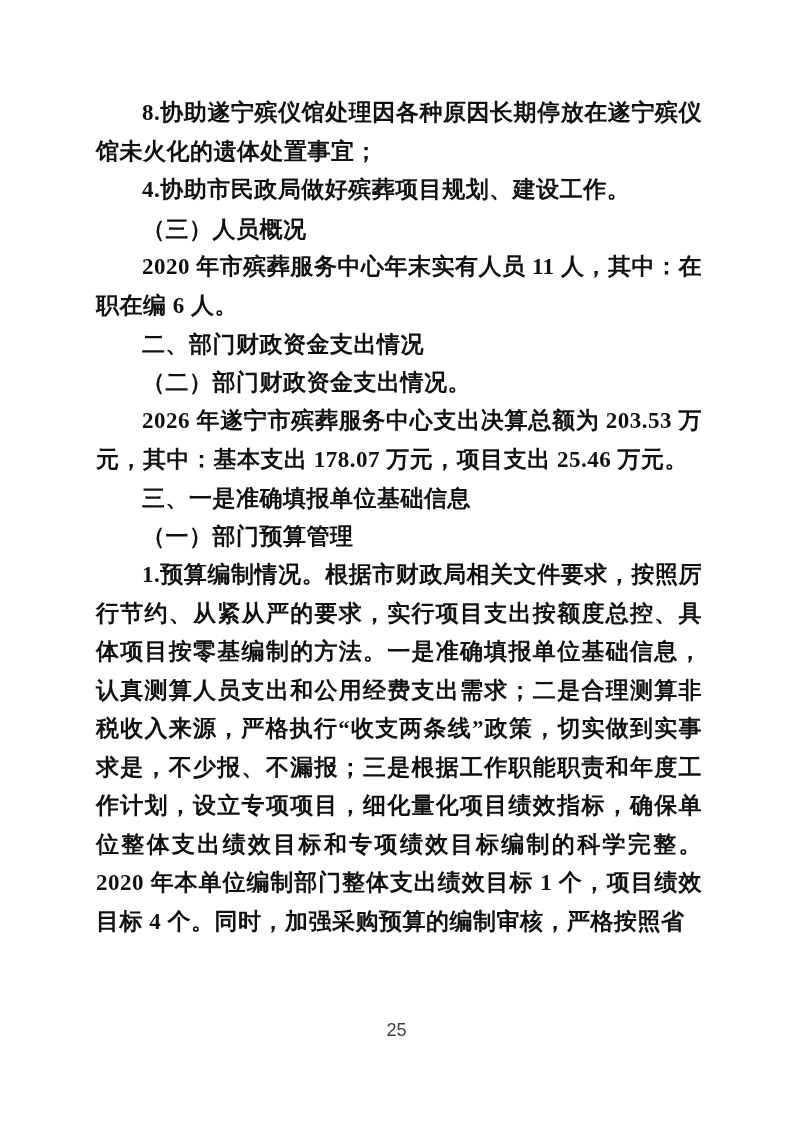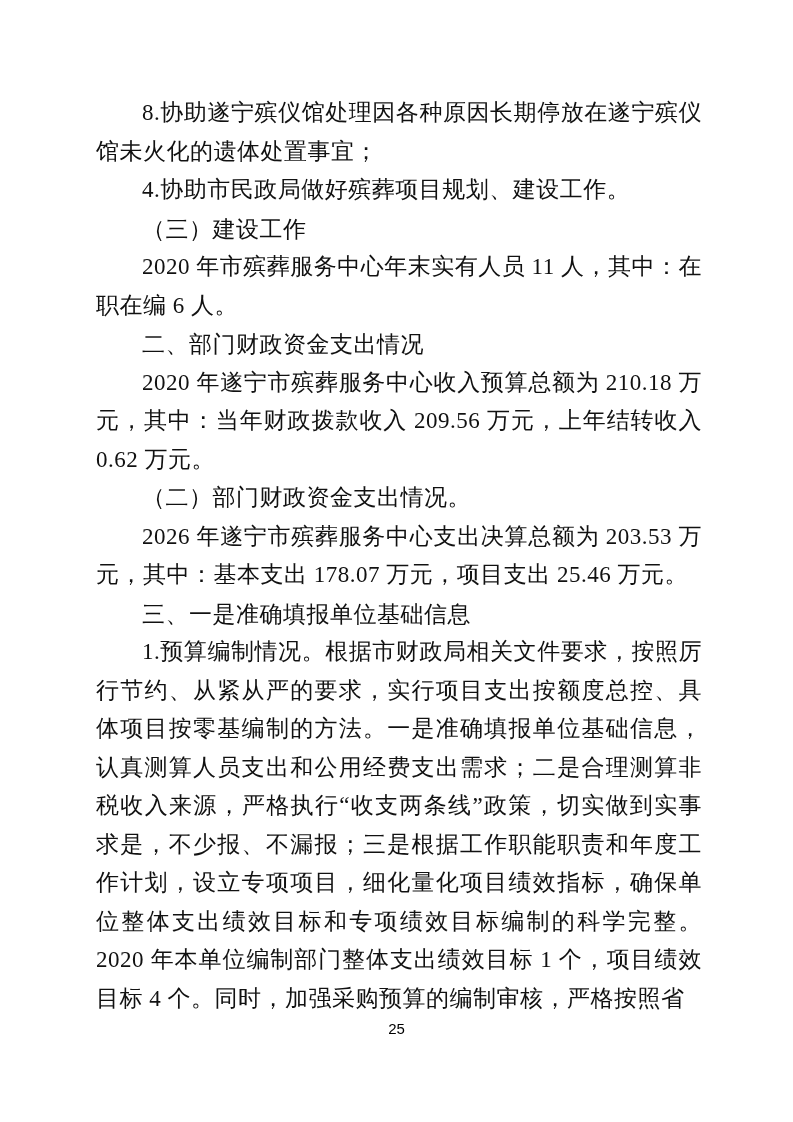--- a/index.html
+++ b/index.html
@@ -23,55 +23,55 @@
   }
   .content p,
   .content h2,
   .content h3 {
     margin: 0;
     padding: 0;
     font-size: 23px;
     line-height: 38.5px;
     text-indent: 2em;
     text-align: justify;
-    font-weight: normal;
+    font-weight: bold;
     letter-spacing: 0.5px;
   }
   .para {
     font-family: "Liberation Serif", "DejaVu Serif", serif;
   }
   .heading-sans {
     font-family: "Liberation Sans", "DejaVu Sans", sans-serif;
     font-weight: bold;
   }
   .heading-serif-bold {
     font-family: "Liberation Serif", "DejaVu Serif", serif;
     font-weight: bold;
   }
   .page-number {
     position: absolute;
     top: 1020px;
     left: 0;
     width: 100%;
     text-align: center;
-    font-size: 15px;
+    font-size: 18px;
     font-family: "Liberation Sans", "DejaVu Sans", sans-serif;
-    color: #000000;
+    color: #404040;
   }
 </style>
 </head>
 <body>
 
 <div class="page">
   <div class="content">
     <p class="para">8.协助遂宁殡仪馆处理因各种原因长期停放在遂宁殡仪馆未火化的遗体处置事宜；</p>
     <p class="para">4.协助市民政局做好殡葬项目规划、建设工作。</p>
-    <h3 class="heading-sans">（三）建设工作</h3>
+    <h3 class="heading-sans">（三）人员概况</h3>
     <p class="para">2020 年市殡葬服务中心年末实有人员 11 人，其中：在职在编 6 人。</p>
     <h2 class="heading-sans">二、部门财政资金支出情况</h2>
-    <p class="para">2020 年遂宁市殡葬服务中心收入预算总额为 210.18 万元，其中：当年财政拨款收入 209.56 万元，上年结转收入 0.62 万元。</p>
     <p class="para">（二）部门财政资金支出情况。</p>
     <p class="para">2026 年遂宁市殡葬服务中心支出决算总额为 203.53 万元，其中：基本支出 178.07 万元，项目支出 25.46 万元。</p>
     <h2 class="heading-sans">三、一是准确填报单位基础信息</h2>
+    <h3 class="heading-serif-bold">（一）部门预算管理</h3>
     <p class="para">1.预算编制情况。根据市财政局相关文件要求，按照厉行节约、从紧从严的要求，实行项目支出按额度总控、具体项目按零基编制的方法。一是准确填报单位基础信息，认真测算人员支出和公用经费支出需求；二是合理测算非税收入来源，严格执行“收支两条线”政策，切实做到实事求是，不少报、不漏报；三是根据工作职能职责和年度工作计划，设立专项项目，细化量化项目绩效指标，确保单位整体支出绩效目标和专项绩效目标编制的科学完整。2020 年本单位编制部门整体支出绩效目标 1 个，项目绩效目标 4 个。同时，加强采购预算的编制审核，严格按照省</p>
   </div>
   <div class="page-number">25</div>
 </div>
 
 </body></html>

